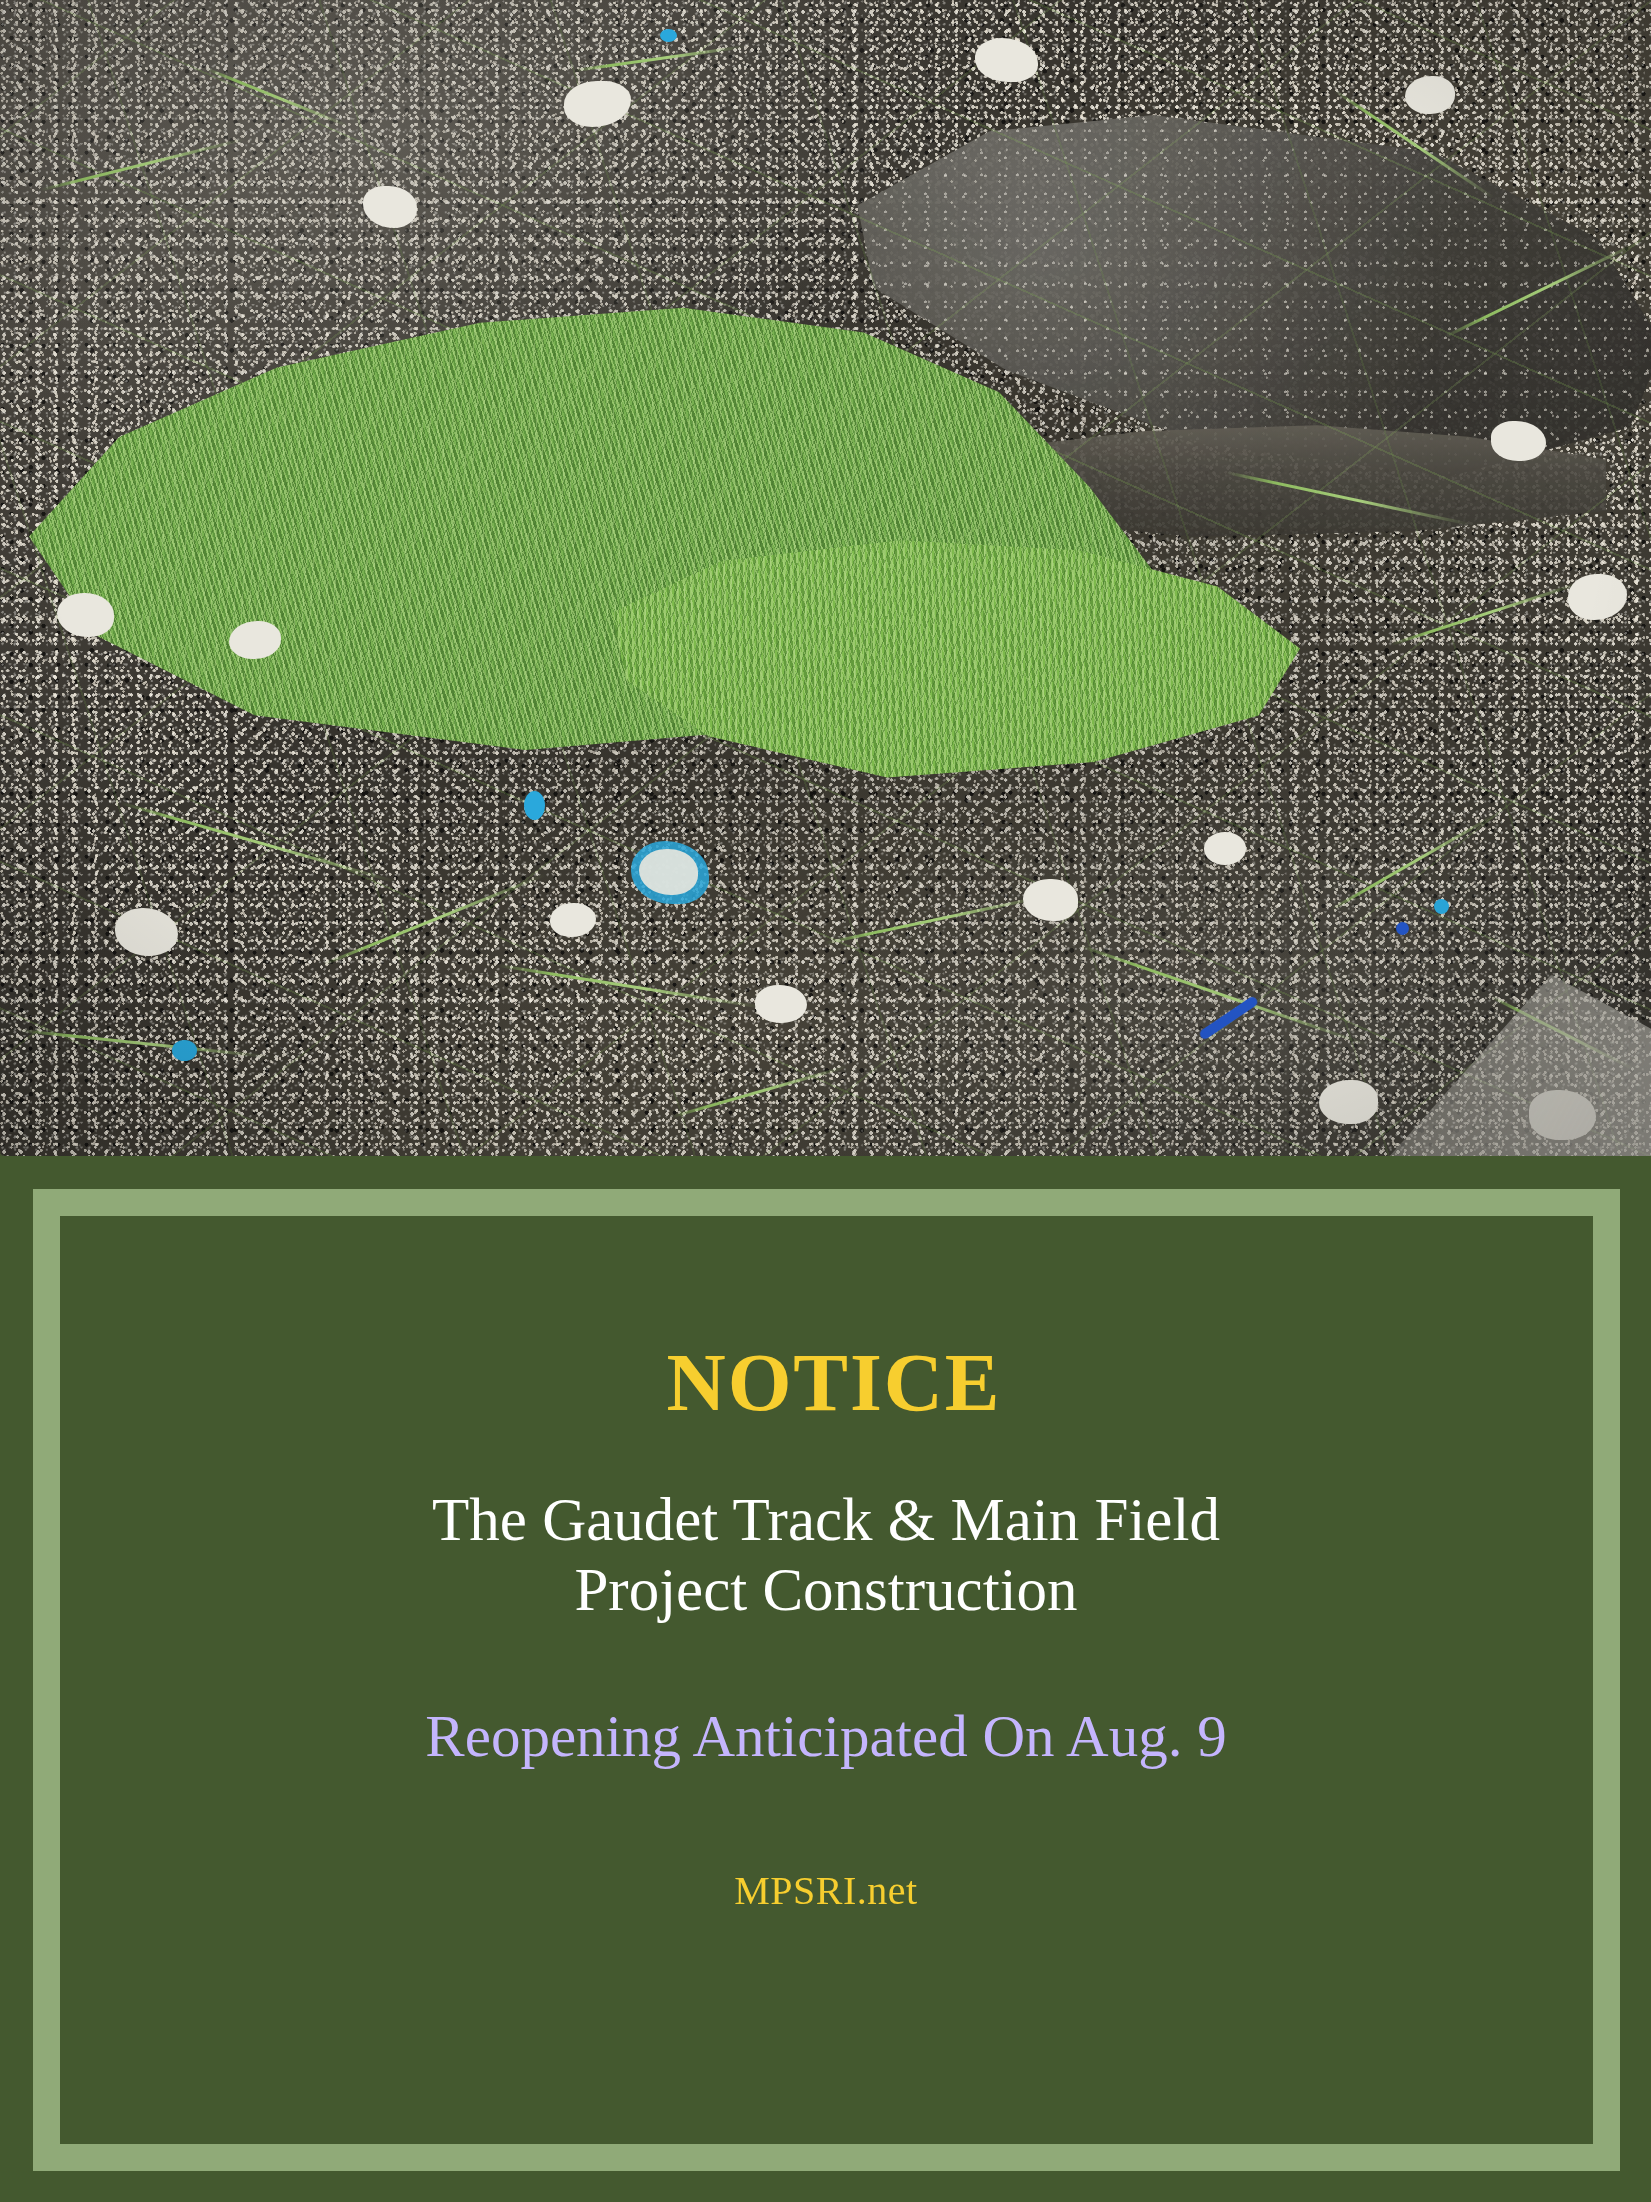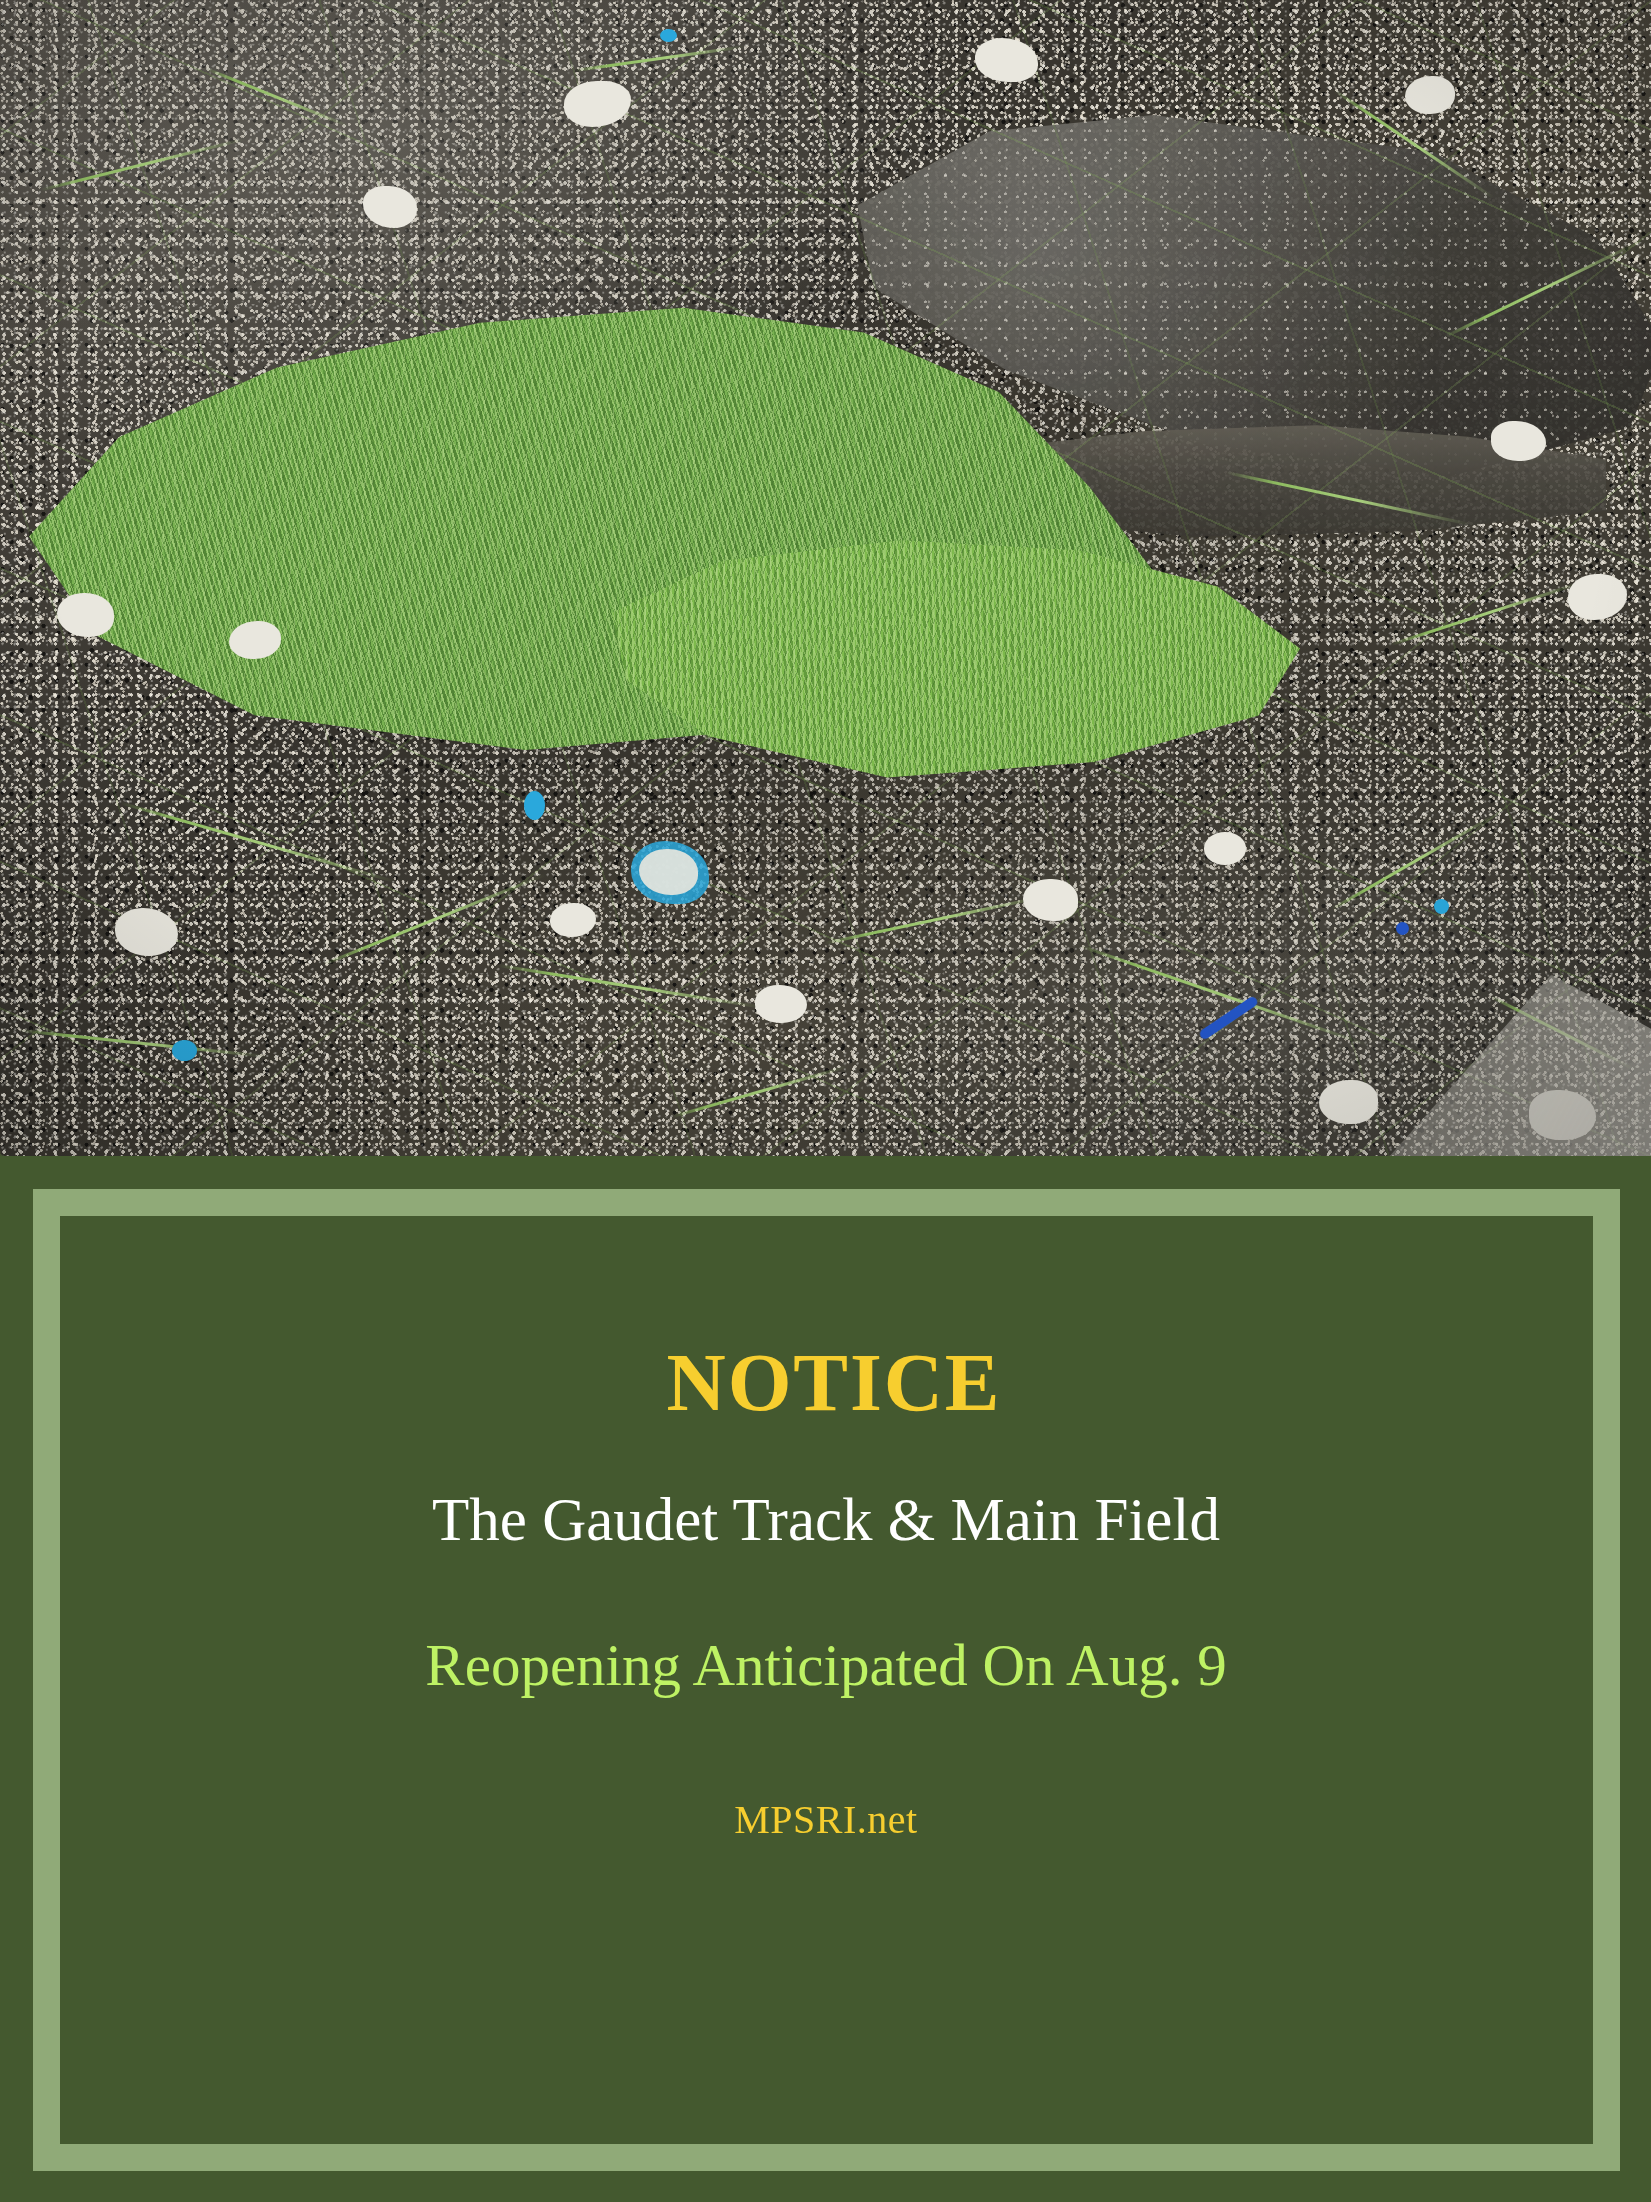--- a/index.html
+++ b/index.html
@@ -237,21 +237,21 @@
     color: #ffffff;
     font-size: 61px;
     line-height: 1.16;
     text-align: center;
     margin: 0;
     max-width: 1262px;
     font-weight: normal;
   }
   .notice-body .line { display: block; }
   .notice-reopen {
-    color: #bef264;
+    color: #c4b5fd;
     font-size: 59px;
     line-height: 1.2;
     text-align: center;
     margin: 75px 0 0 0;
     font-weight: normal;
   }
   .notice-url {
     color: #f7ce2f;
     font-size: 40px;
     text-align: center;
@@ -330,20 +330,21 @@
   </div>
 
   <div class="notice-panel">
     <div class="notice-frame">
       <div class="notice-inner">
 
         <h1 class="notice-title">NOTICE</h1>
 
         <p class="notice-body">
           <span class="line">The Gaudet Track &amp; Main Field</span>
+          <span class="line">Project Construction</span>
         </p>
 
         <p class="notice-reopen">Reopening Anticipated On Aug. 9</p>
 
         <p class="notice-url">MPSRI.net</p>
 
       </div>
     </div>
   </div>
 

